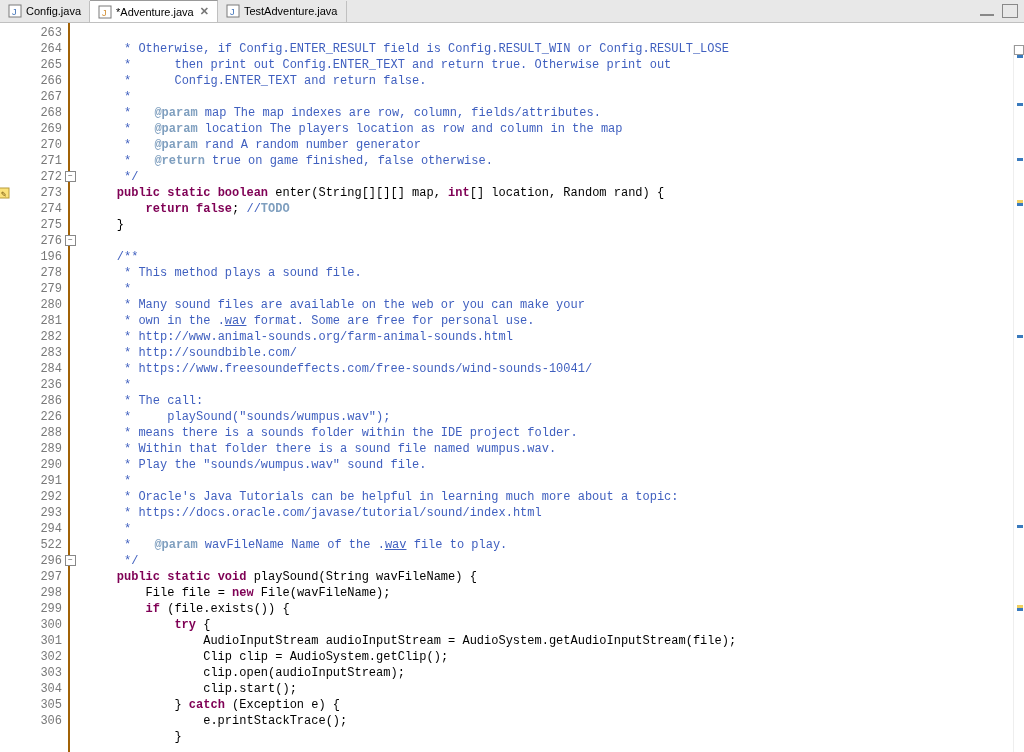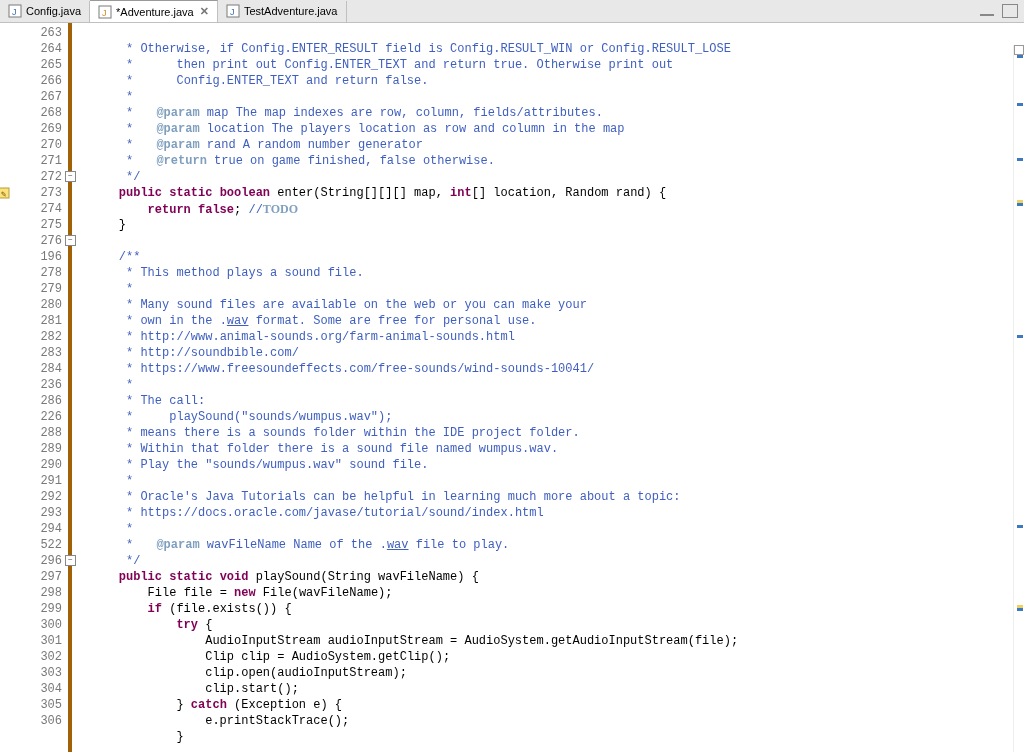--- a/index.html
+++ b/index.html
@@ -7,32 +7,32 @@
   .tab{display:flex;align-items:center;height:21px;padding:0 8px;border-right:1px solid #c0c0c0;background:#e8e8e8;gap:4px;}
   .tab.active{background:#fff;border-top:1px solid #999;}
   .tab .ficon{width:14px;height:14px;display:inline-flex;align-items:center;justify-content:center;}
   .tab .ficon svg{display:block;}
   .tab .close{font-weight:bold;color:#777;margin-left:2px;}
   .spacer{flex:1;}
   .winicons{display:flex;gap:8px;padding-right:6px;color:#666;}
   .winicons span{width:14px;height:12px;border:1px solid #888;display:inline-block;}
   .winicons .min{border:none;border-bottom:2px solid #888;height:10px;}
   .editor{display:flex;height:730px;position:relative;}
-  .gutter{width:48px;text-align:right;color:#787878;background:#fff;padding-right:6px;padding-top:2px;line-height:16px;border-right:4px solid #a16207;}
+  .gutter{width:48px;text-align:right;color:#787878;background:#fff;padding-right:6px;padding-top:2px;line-height:16px;border-right:2px solid #a16207;}
   .gutter .ln{height:16px;position:relative;}
   .fold{position:absolute;right:-14px;top:2px;width:9px;height:9px;border:1px solid #888;font-size:8px;line-height:8px;text-align:center;color:#555;background:#fff;}
   .marker{position:absolute;left:-16px;top:2px;width:12px;height:12px;}
   .marker svg{display:block;}
   .annot{width:14px;background:#fff;}
   .code{flex:1;padding-top:18px;line-height:16px;white-space:pre;padding-left:18px;overflow:hidden;}
   .code .row{height:16px;}
   .kw{color:#7f0055;font-weight:bold;}
   .cm{color:#3f5fbf;}
   .tag{color:#7f9fbf;font-weight:bold;margin-left:16px;}
-  .todo{color:#7f9fbf;font-weight:bold;font-family:Liberation Serif, serif;}
+  .todo{color:#7f9fbf;font-weight:bold;}
   .param{color:#000000;}
   .mcall{}
   .underline{text-decoration:underline;text-decoration-style:solid;}
   .ovr{position:absolute;right:0;top:22px;width:10px;height:730px;background:#fff;border-left:1px solid #eee;}
   .ovr .mark{position:absolute;right:1px;width:6px;height:3px;}
   .ovr .m-warn{background:#f0d060;}
   .ovr .m-err{background:#3a7abd;}
   .ovr .head{position:absolute;top:0;right:0;width:8px;height:8px;background:#fff;border:1px solid #999;}
 </style>
 </head>

